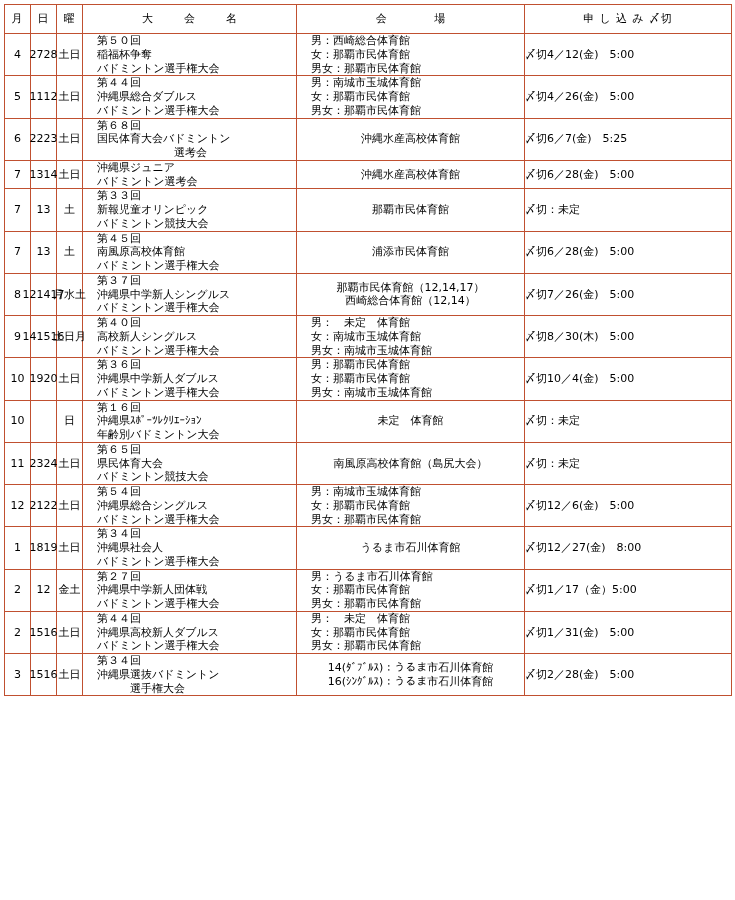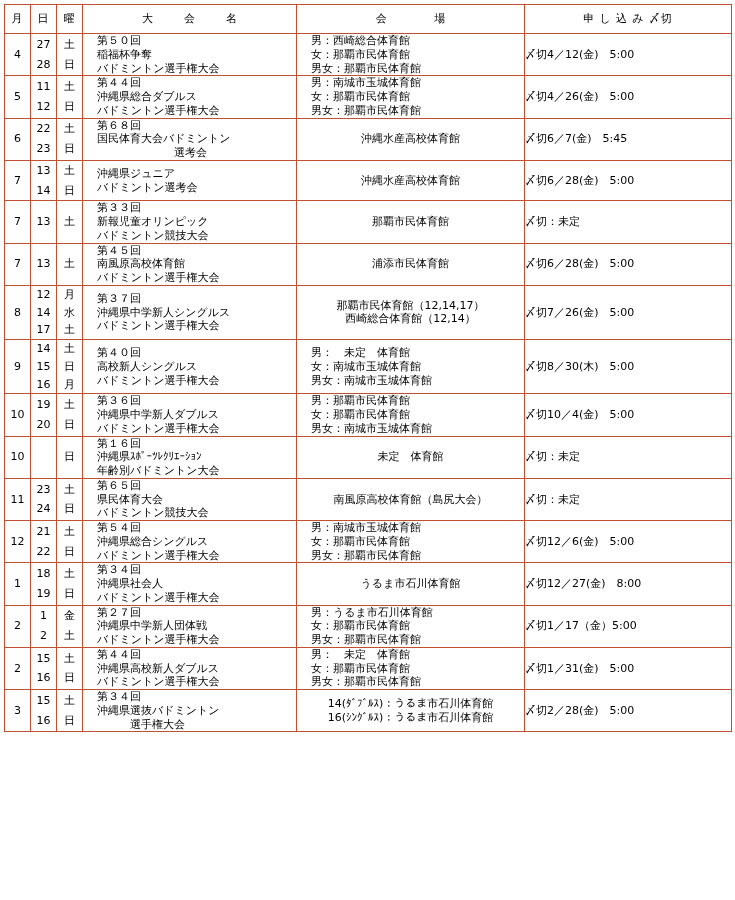--- a/index.html
+++ b/index.html
@@ -55,21 +55,21 @@
   td.month, td.day, td.dow {
     text-align: center;
     font-size: 12px;
     white-space: nowrap;
   }
   td.day, td.dow {
     line-height: 1.1;
   }
   .daycell {
     display: flex;
-    flex-direction: column;
+    flex-direction: row;
     justify-content: center;
     align-items: center;
     height: 100%;
   }
   .daycell > span {
     display: block;
     padding: 2px 0;
   }
   .daycell > span.sp {
     padding: 3px 0;
@@ -172,21 +172,21 @@
             </div>
           </td>
           <td class="dow">
             <div class="daycell">
               <span class="sp">土</span>
               <span class="sp">日</span>
             </div>
           </td>
           <td class="name"><span class="l1">第６８回</span><span class="l2">国民体育大会バドミントン</span><span class="l3">　　　　　　　選考会</span></td>
           <td class="place center"><div>沖縄水産高校体育館</div></td>
-          <td class="deadline">〆切6／7(金)　5:45</td>
+          <td class="deadline">〆切6／7(金)　5:25</td>
         </tr>
         <tr>
           <td class="month">7</td>
           <td class="day">
             <div class="daycell">
               <span class="sp">13</span>
               <span class="sp">14</span>
             </div>
           </td>
           <td class="dow">

